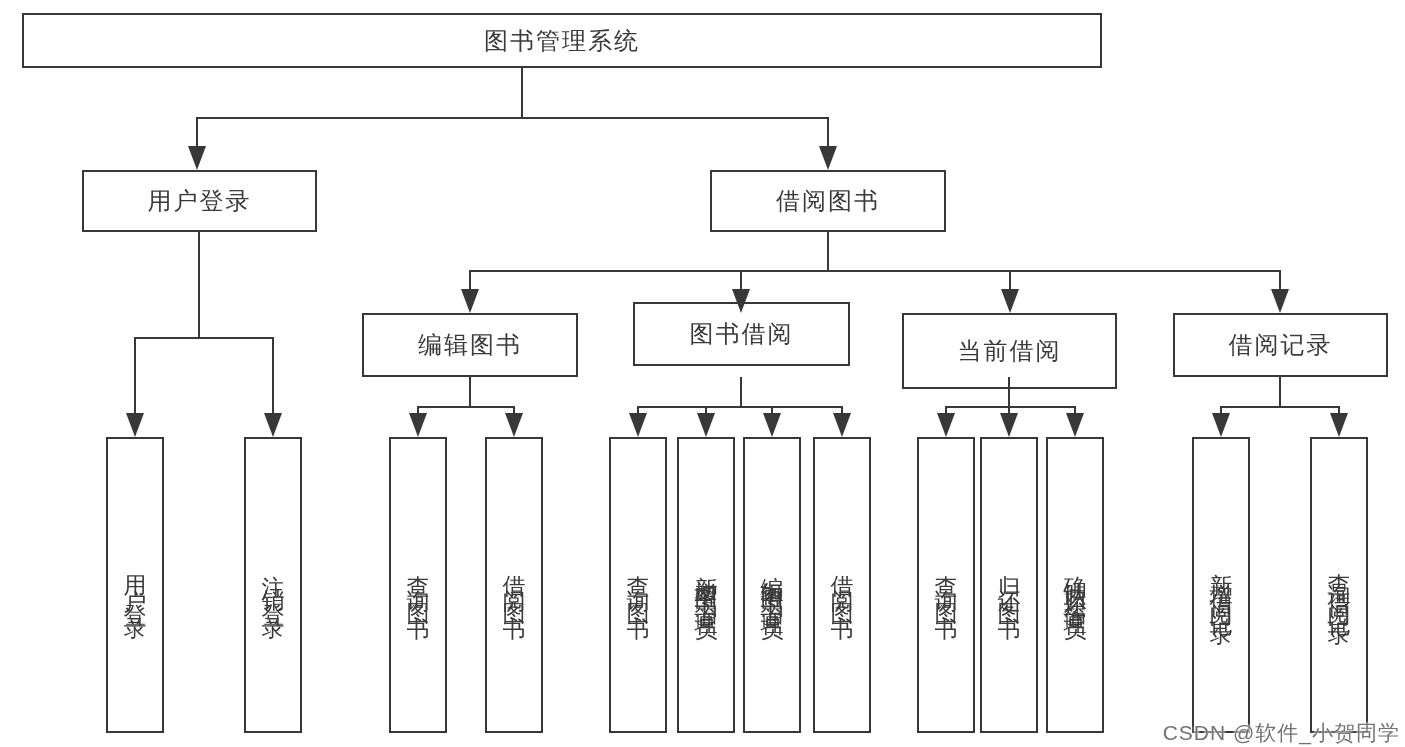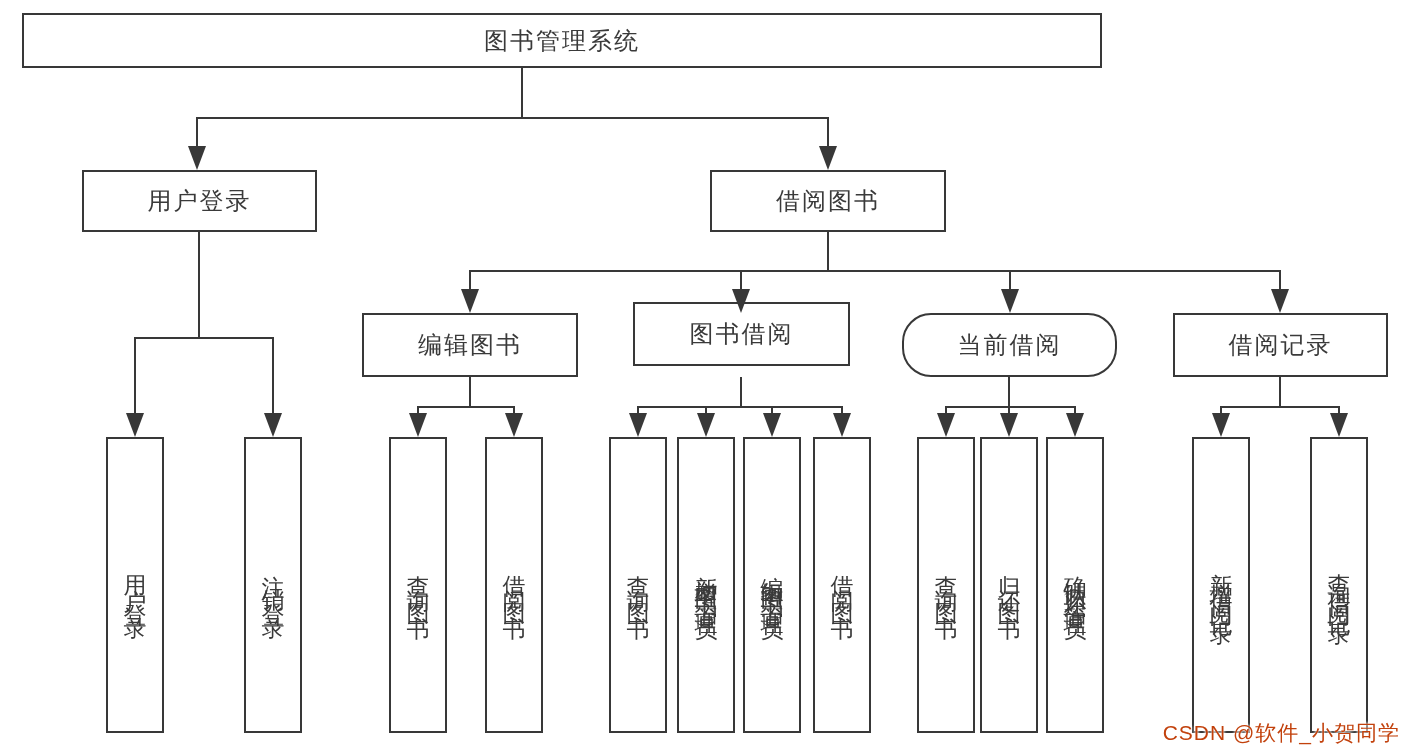--- a/index.html
+++ b/index.html
@@ -46,21 +46,21 @@
     border-left: 9px solid transparent;
     border-right: 9px solid transparent;
     border-top: 24px solid #383838;
   }
   .watermark {
     position: absolute;
     right: 5px;
     bottom: 0px;
     font-size: 21px;
     letter-spacing: 1px;
-    color: #c2410c;
+    color: #737373;
     text-shadow: 0 0 3px #ffffff, 0 0 3px #ffffff;
     white-space: nowrap;
   }
 </style>
 </head>
 <body>
 
 <div class="canvas">
 
   <div class="box" style="left:22px; top:13px; width:1080px; height:55px;">
@@ -73,21 +73,21 @@
   <div class="box" style="left:710px; top:170px; width:236px; height:62px;">
     <span class="hlabel">借阅图书</span>
   </div>
 
   <div class="box" style="left:362px; top:313px; width:216px; height:64px;">
     <span class="hlabel">编辑图书</span>
   </div>
   <div class="box" style="left:633px; top:302px; width:217px; height:64px;">
     <span class="hlabel">图书借阅</span>
   </div>
-  <div class="box" style="left:902px; top:313px; width:215px; height:64px;border-radius:29px;">
+  <div class="box" style="left:902px; top:313px; width:215px; height:76px;">
     <span class="hlabel">当前借阅</span>
   </div>
   <div class="box" style="left:1173px; top:313px; width:215px; height:64px;">
     <span class="hlabel">借阅记录</span>
   </div>
 
   <div class="box leaf" style="left:106px;">
     <span class="vtext vshort">用户登录</span>
   </div>
   <div class="box leaf" style="left:244px;">

